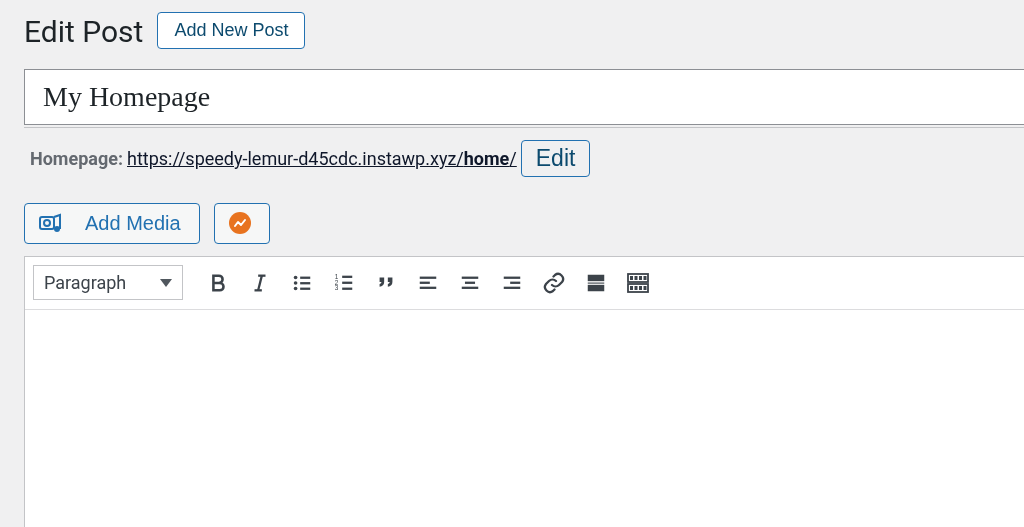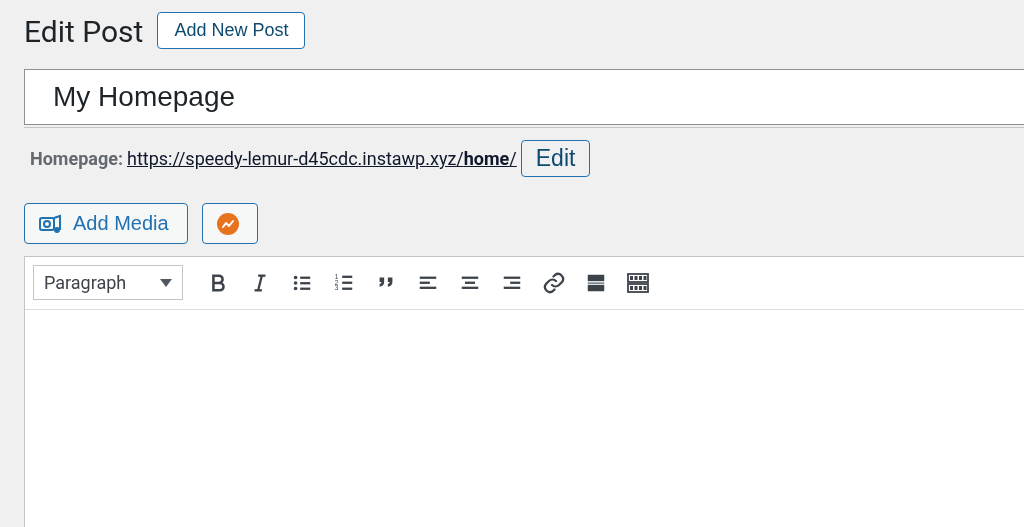--- a/index.html
+++ b/index.html
@@ -38,28 +38,29 @@
     cursor: pointer;
   }
   .btn-outline.small {
     font-size: 23px;
     padding: 4px 14px;
     background: #f0f0f1;
   }
   .title-input {
     width: 100%;
     font-size: 28px;
-    padding: 8px 28px;
+    padding: 8px 18px;
     border: 1px solid #8c8f94;
     border-right: none;
     border-radius: 0;
     background: #fff;
     color: #1d2327;
     outline: none;
     height: 56px;
+    font-family: Liberation Serif, serif;
   }
   .title-row {
     margin-bottom: 4px;
   }
   .title-row-inner {
     border-bottom: 1px solid #c3c4c7;
     padding-bottom: 2px;
   }
   .permalink {
     font-size: 18px;
@@ -88,22 +89,22 @@
   }
   .media-btn {
     background: #f6f7f7;
     border: 1.5px solid #2271b1;
     color: #2271b1;
     font-size: 20px;
     padding: 8px 18px 8px 14px;
     border-radius: 4px;
     cursor: pointer;
     display: inline-flex;
-    align-items: flex-end;
-    gap: 10px;
+    align-items: flex-start;
+    gap: 22px;
   }
   .media-btn svg { display: block; }
   .slideshow-icon {
     width: 22px;
     height: 22px;
     border-radius: 50%;
     background: #e8731f;
     display: inline-flex;
     align-items: center;
     justify-content: center;

